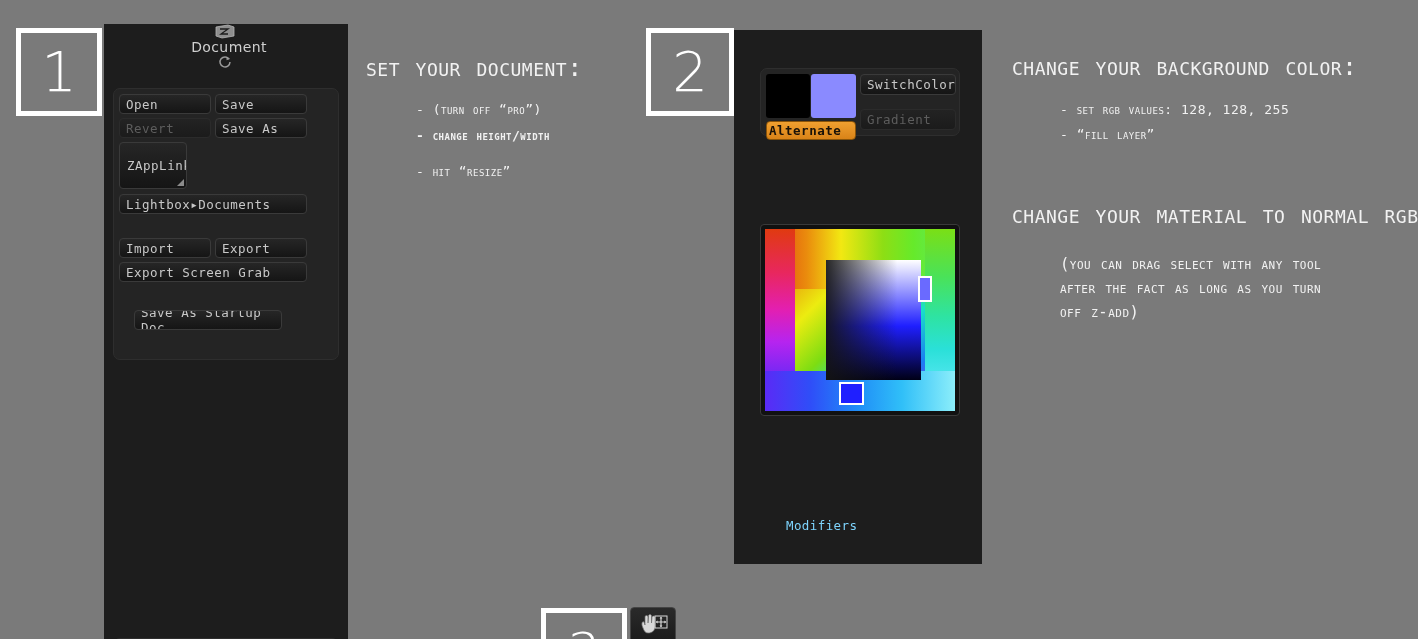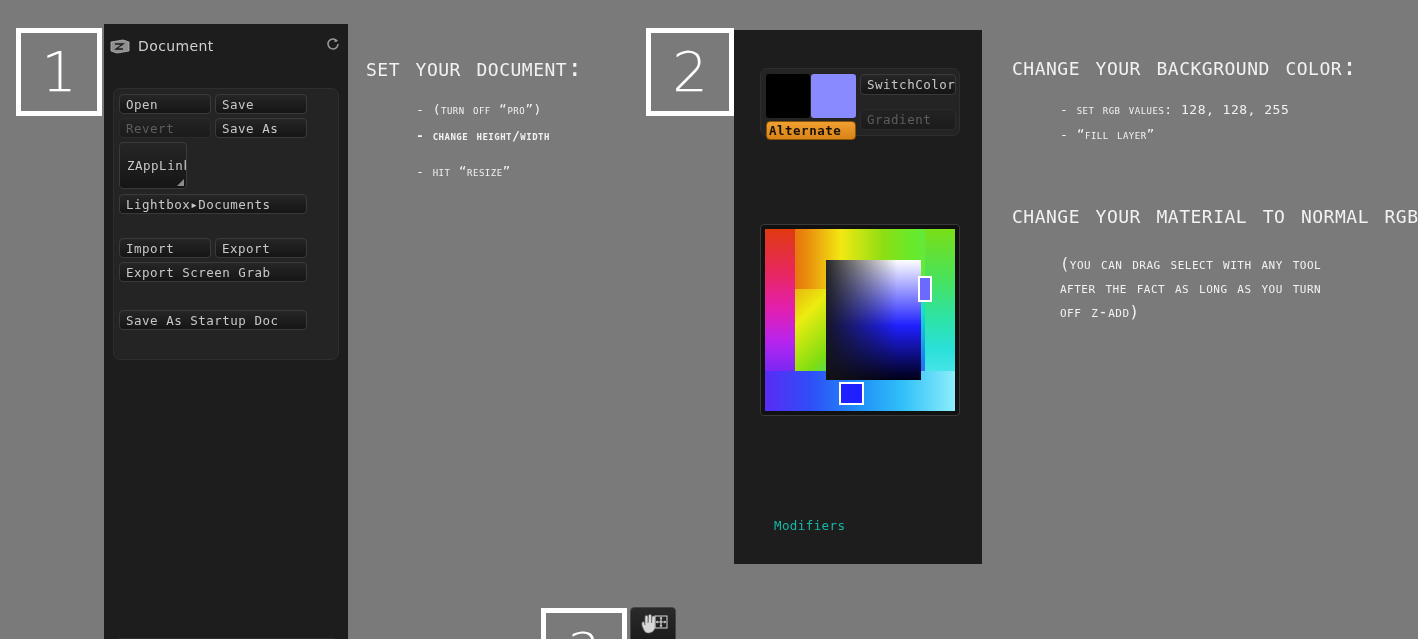--- a/index.html
+++ b/index.html
@@ -41,25 +41,26 @@
     line-height:1;
   }
 
   
   .zpanel{
     position:absolute;
     background:#1d1d1d;
     box-sizing:border-box;
   }
   .zpanel .ztitlebar{
-    height:30px;display:flex;align-items:flex-end;
+    height:30px;display:flex;align-items:center;
     padding:0 8px 0 6px;
     color:#cfcfcf;
     font-size:14px;
     font-family:"DejaVu Sans","Liberation Sans",sans-serif;
+    flex-direction:column;
   }
   .ztitle-text{margin-left:8px;letter-spacing:.4px;}
   .spacer{flex:1 1 auto;}
 
   
   .zgroup{
     background:#242424;
     border:1px solid #2e2e2e;
     border-radius:7px;
     box-sizing:border-box;
@@ -150,21 +151,21 @@
       <span>ZAppLink</span>
       <span style="position:absolute;right:2px;bottom:2px;width:0;height:0;border-left:7px solid transparent;border-bottom:7px solid #8c8c8c;"></span>
     </div>
 
     <div class="zbtn" style="position:absolute;left:5px;top:105px;width:188px;">Lightbox▸Documents</div>
 
     <div class="zbtn" style="position:absolute;left:5px;top:149px;width:92px;">Import</div>
     <div class="zbtn" style="position:absolute;left:101px;top:149px;width:92px;">Export</div>
     <div class="zbtn" style="position:absolute;left:5px;top:173px;width:188px;">Export Screen Grab</div>
 
-    <div class="zbtn" style="position:absolute;left:5px;top:221px;width:188px;">Save As Startup Doc</div>
+    <div class="zbtn" style="position:absolute;left:20px;top:221px;width:148px;">Save As Startup Doc</div>
   </div>
 
   <div class="zgroup abs" style="left:9px;top:312px;width:226px;height:34px;">
     
     
   </div>
 
 </div>
 
 <div class="note head" style="left:366px;top:55px;">Set Your Document:</div>
@@ -209,21 +210,21 @@
       </div>
 
       <div style="position:absolute;left:80.5%;top:26%;width:14px;height:26px;
                   background:#6a6aff;border:2px solid #ffffff;box-sizing:border-box;"></div>
 
       <div style="position:absolute;left:39%;top:84%;width:25px;height:23px;
                   background:#1f1fff;border:2px solid #ffffff;box-sizing:border-box;"></div>
     </div>
   </div>
 
-  <div class="abs" style="left:40px;top:488px;color:#14b8a6;font-size:12.5px;
+  <div class="abs" style="left:52px;top:488px;color:#7dd3fc;font-size:12.5px;
               font-family:'DejaVu Sans Mono','Liberation Mono',monospace;letter-spacing:.4px;">Modifiers</div>
 </div>
 
 <div class="note head" style="left:1012px;top:54px;">Change your background color:</div>
 <div class="note body" style="left:1060px;top:103px;">- set RGB values: 128, 128, 255</div>
 <div class="note body" style="left:1060px;top:128px;">- “Fill Layer”</div>
 
 <div class="note head" style="left:1012px;top:202px;">Change your material to Normal RGB</div>
 <div class="note small" style="left:1060px;top:253px;">(you can drag select with any tool</div>
 <div class="note small" style="left:1060px;top:277px;">after the fact as long as you turn</div>

